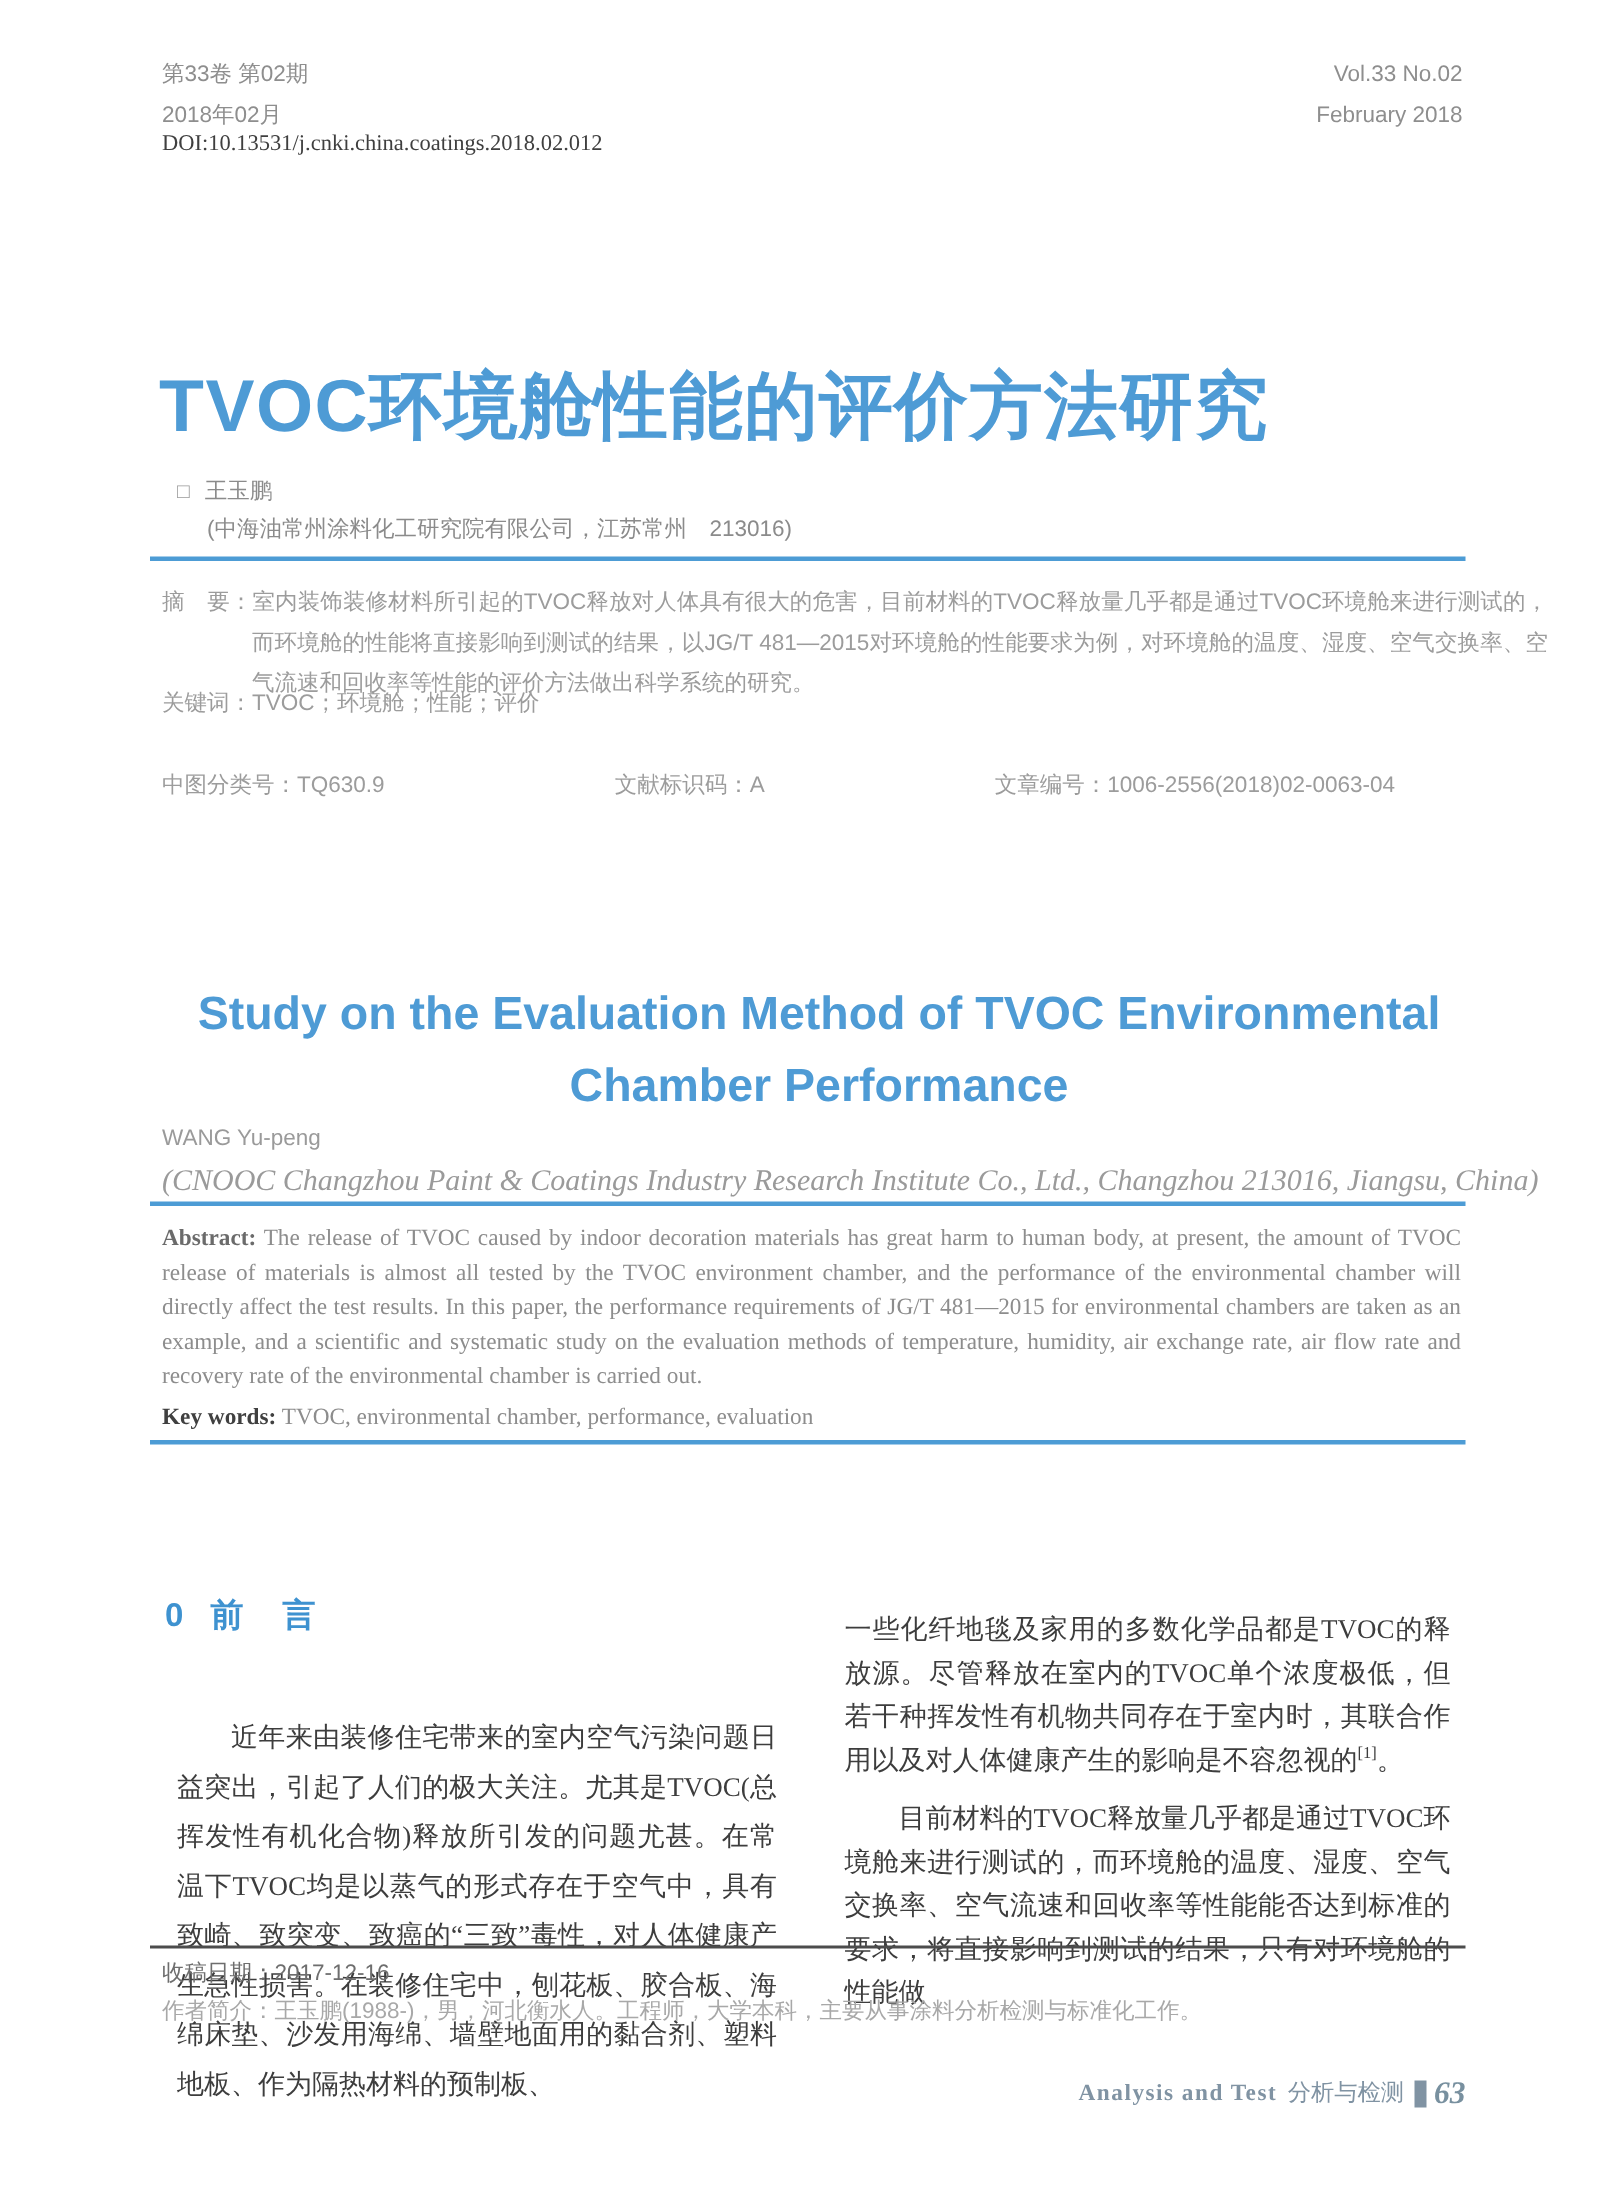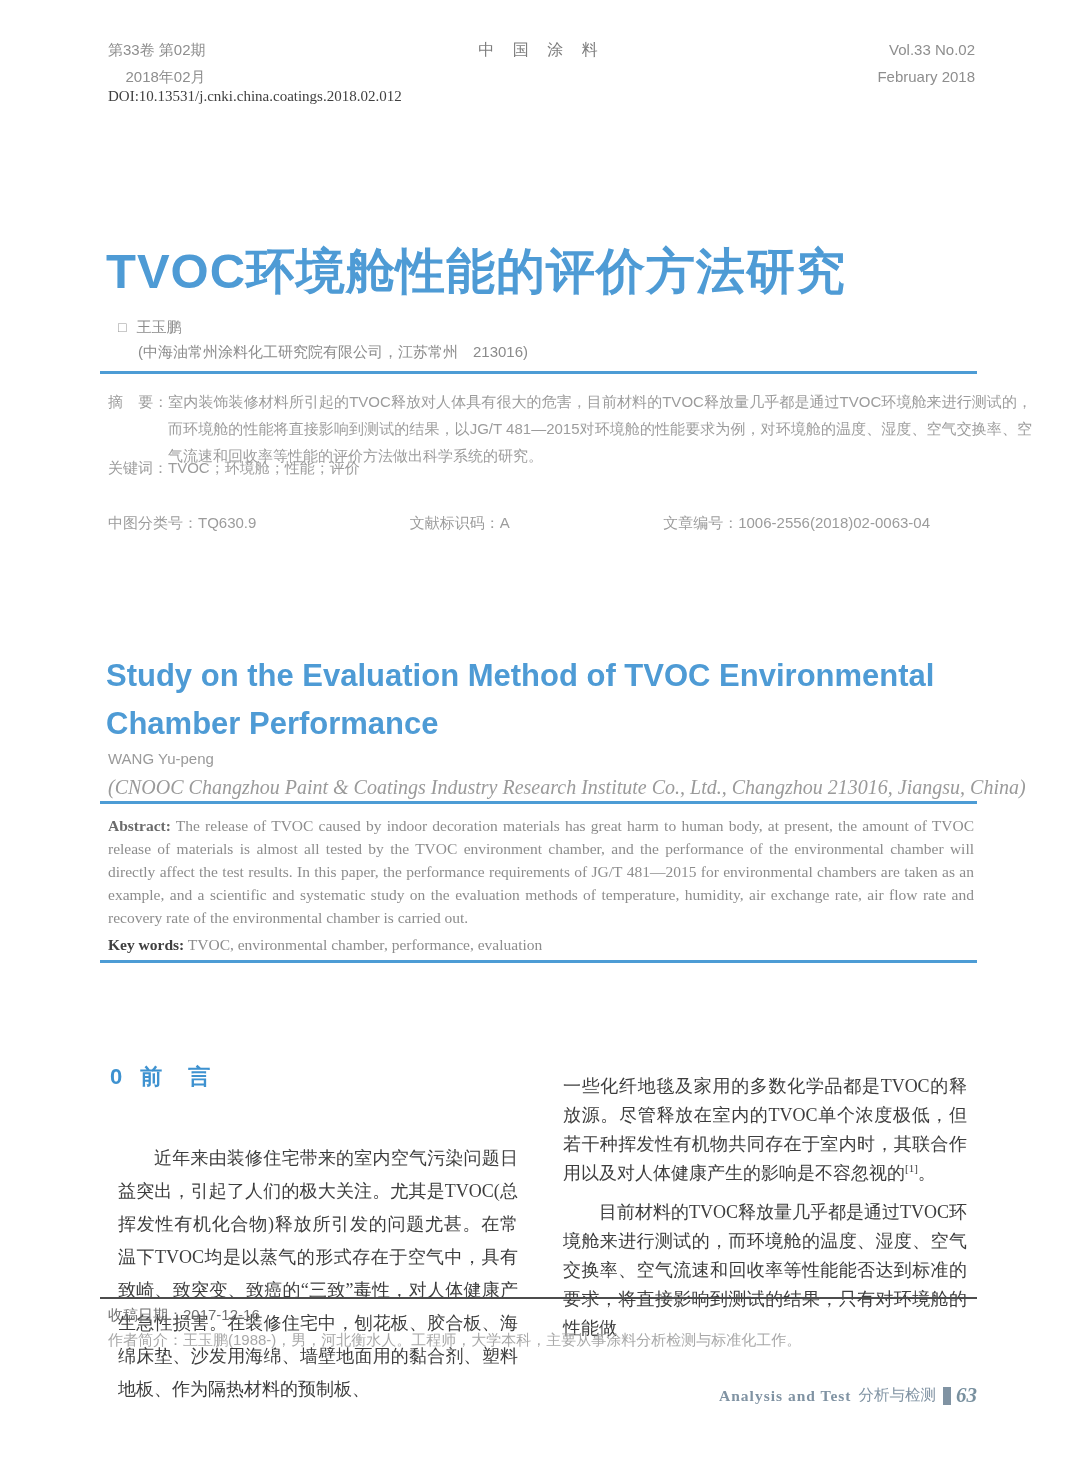--- a/index.html
+++ b/index.html
@@ -4,21 +4,21 @@
 <style>
   html,body { margin:0; padding:0; background:#ffffff; }
   .page {
     position:relative; width:1075px; height:1459px; margin:0 auto;
     background:#ffffff; overflow:hidden;
     font-family:"Liberation Sans", sans-serif;
   }
   
   .jheader { position:absolute; top:36px; left:108px; right:100px; height:58px;
              color:#8e8e8e; font-size:15px; line-height:27px; }
-  .jheader .hl { position:absolute; left:0; top:0; text-align:right; }
+  .jheader .hl { position:absolute; left:0; top:0; text-align:left; }
   .jheader .hc { position:absolute; left:0; right:0; top:0; text-align:center; }
   .jheader .hc .cn { letter-spacing:7px; color:#7d7d7d; font-size:16px; }
   .jheader .hc .en { letter-spacing:1px; }
   .jheader .hr { position:absolute; right:0; top:0; text-align:right; }
   .doi { position:absolute; top:88px; left:108px; color:#3f3f3f; font-size:15px;
          font-family:"Liberation Serif","DejaVu Serif",serif; }
   
   .cn-title { position:absolute; top:240px; left:106px; width:880px;
               font-size:49px; font-weight:900; letter-spacing:1px;
               color:#4E9BD5; line-height:62px; white-space:nowrap; }
@@ -77,21 +77,20 @@
 <body>
 
 <div class="page">
 
   <div class="jheader">
     <div class="hl">
       <div>第33卷 第02期</div>
       <div>2018年02月</div>
     </div>
     <div class="hc">
-      <div class="cn">中 国 涂 料</div>
     </div>
     <div class="hr">
       <div>Vol.33  No.02</div>
       <div>February 2018</div>
     </div>
   </div>
   <div class="doi">DOI:10.13531/j.cnki.china.coatings.2018.02.012</div>
 
   <h1 class="cn-title" style="margin:0;">TVOC环境舱性能的评价方法研究</h1>
   <div class="author-row">
@@ -101,21 +100,21 @@
   <div class="rule rule1"></div>
 
   <p class="abs-cn" style="margin:0;"><span class="lbl">摘　要：</span><span>室内装饰装修材料所引起的TVOC释放对人体具有很大的危害，目前材料的TVOC释放量几乎都是通过TVOC环境舱来进行测试的，而环境舱的性能将直接影响到测试的结果，以JG/T 481—2015对环境舱的性能要求为例，对环境舱的温度、湿度、空气交换率、空气流速和回收率等性能的评价方法做出科学系统的研究。</span></p>
   <div class="kw-cn"><span>关键词：</span><span>TVOC；环境舱；性能；评价</span></div>
   <div class="meta-row">
     <span>中图分类号：TQ630.9</span>
     <span>文献标识码：A</span>
     <span>文章编号：1006-2556(2018)02-0063-04</span>
   </div>
 
-  <h2 class="en-title" style="margin:0;">Study on the Evaluation Method of TVOC Environmental Chamber Performance</h2>
+  <h2 class="en-title" style="margin:0;text-align:center;">Study on the Evaluation Method of TVOC Environmental Chamber Performance</h2>
   <div class="en-author">WANG Yu-peng</div>
   <div class="en-affil">(CNOOC Changzhou Paint &amp; Coatings Industry Research Institute Co., Ltd., Changzhou 213016, Jiangsu, China)</div>
   <div class="rule rule2"></div>
 
   <p class="en-abs" style="margin:0;"><span class="lbl">Abstract:</span><span> The release of TVOC caused by indoor decoration materials has great harm to human body, at present, the amount of TVOC release of materials is almost all tested by the TVOC environment chamber, and the performance of the environmental chamber will directly affect the test results. In this paper, the performance requirements of JG/T 481—2015 for environmental chambers are taken as an example, and a scientific and systematic study on the evaluation methods of temperature, humidity, air exchange rate, air flow rate and recovery rate of the environmental chamber is carried out.</span></p>
   <p class="en-kw" style="margin:0;"><span class="lbl">Key words:</span><span> TVOC, environmental chamber, performance, evaluation</span></p>
   <div class="rule rule3"></div>
 
   <div class="sec-head">
     <span class="num">0</span><span class="ttl">前　言</span>

